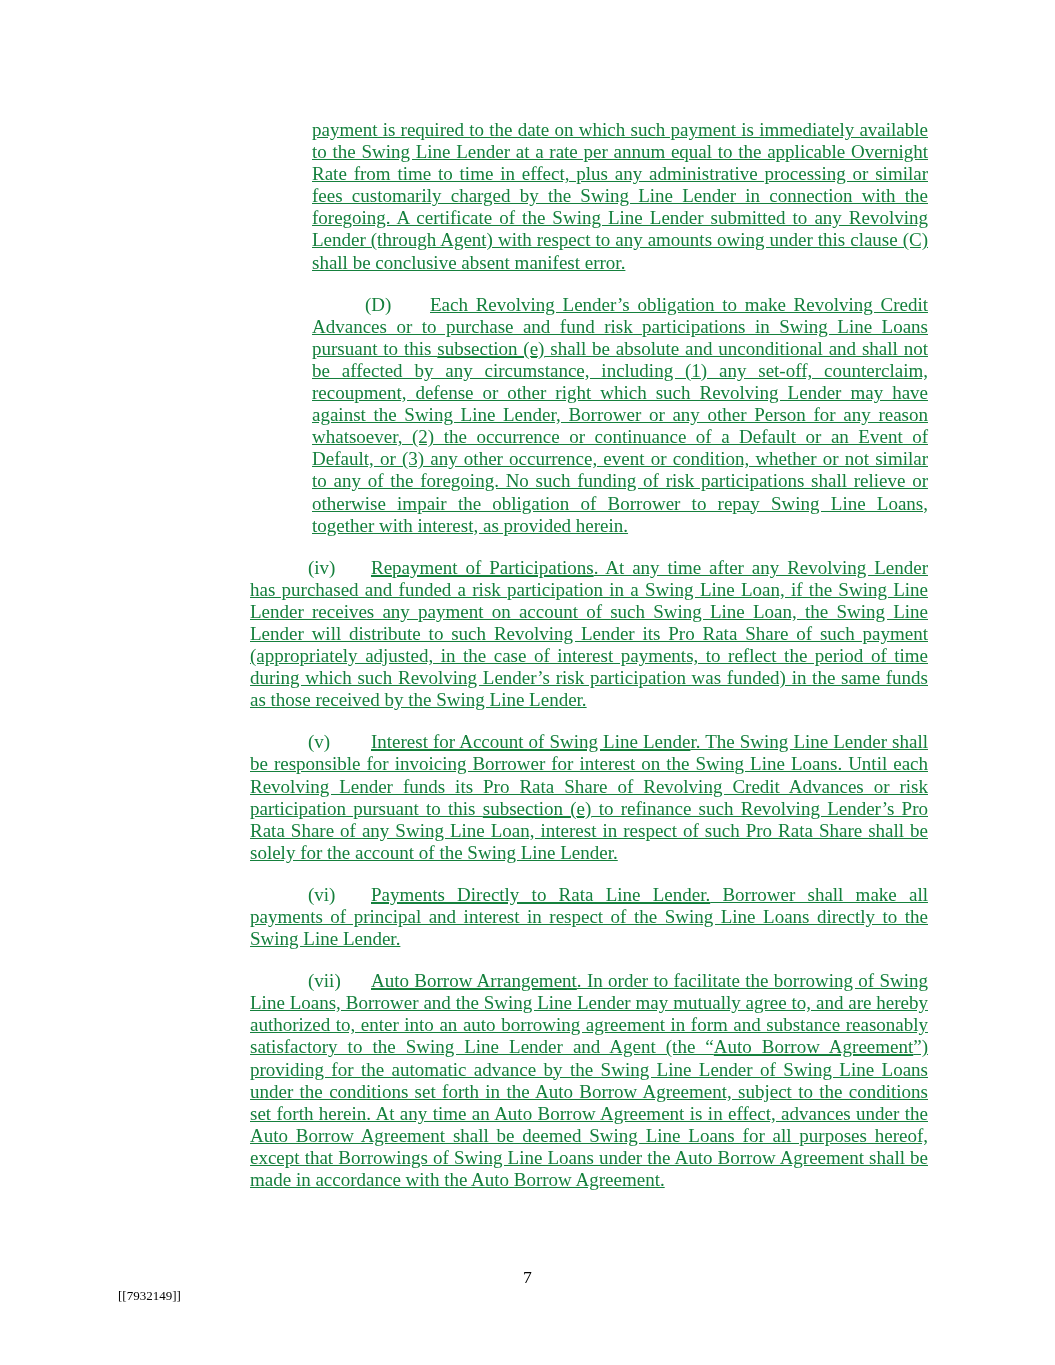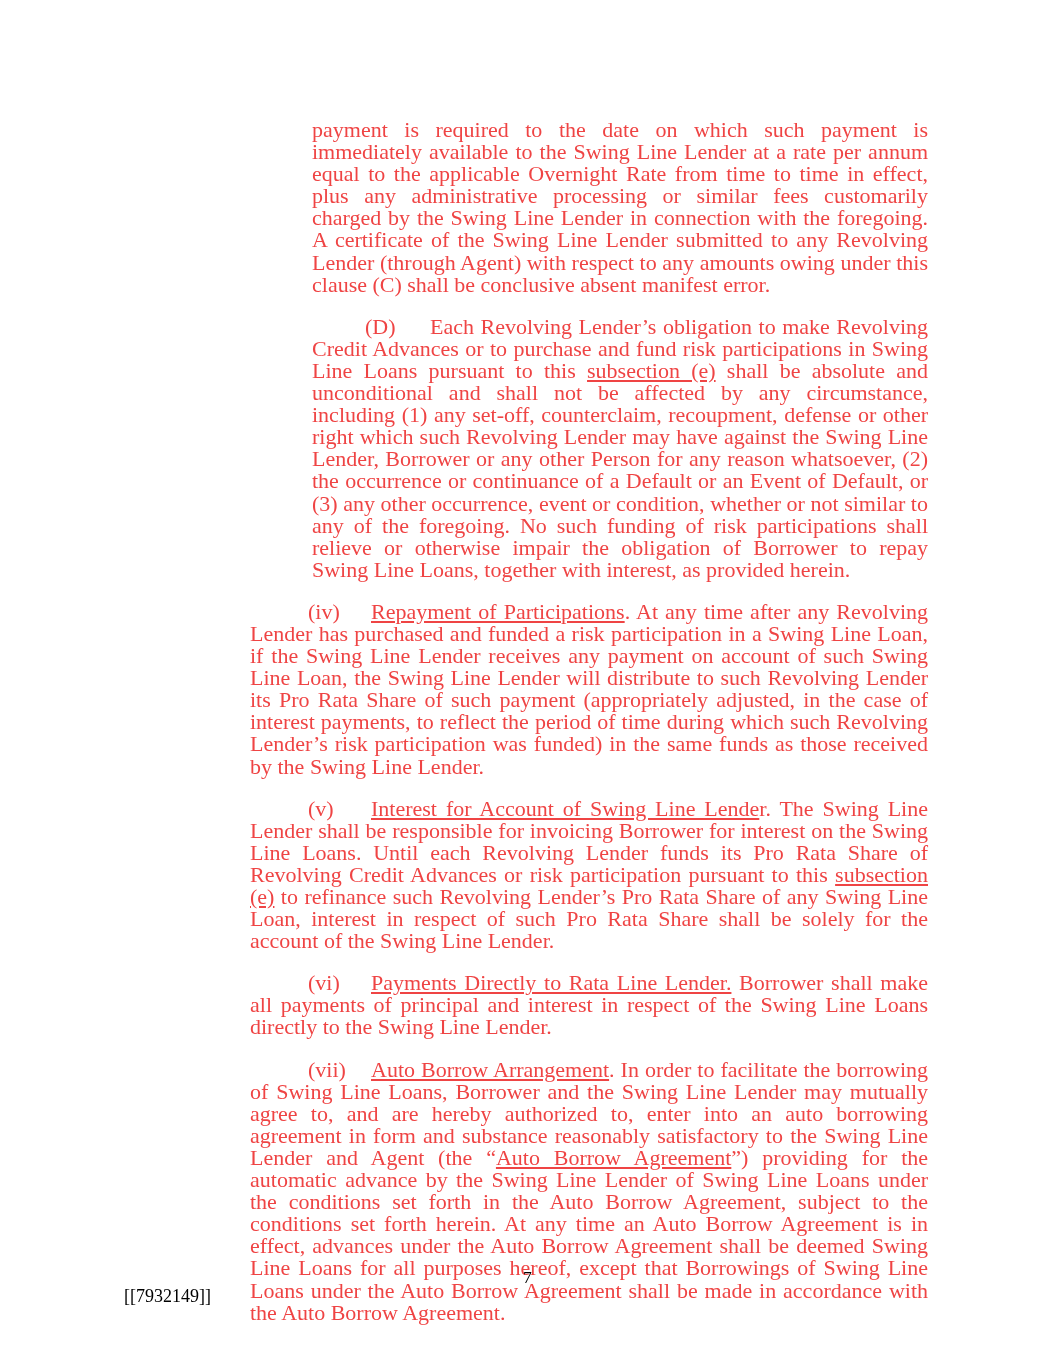--- a/index.html
+++ b/index.html
@@ -17,24 +17,25 @@
     overflow: hidden;
   }
   .content {
     position: absolute;
     left: 250px;
     top: 119px;
     width: 678px;
   }
   p.para {
     margin: 0 0 20px 0;
-    font-size: 22px;
+    font-size: 19px;
     line-height: 22.1px;
     text-align: justify;
-    color: #ef4444;
+    color: #15803d;
+    text-decoration: underline;
   }
   p.para.indented {
     margin-left: 62px;
   }
   p.para.indented.has-marker {
     text-indent: 53px;
   }
   p.para.full.has-marker {
     text-indent: 58px;
   }
@@ -52,23 +53,23 @@
     position: absolute;
     top: 1266px;
     left: 0;
     width: 1055px;
     text-align: center;
     font-size: 17.6px;
     line-height: 22px;
   }
   .doc-id {
     position: absolute;
-    left: 124px;
+    left: 118px;
     top: 1288px;
-    font-size: 18px;
+    font-size: 13px;
     line-height: 16px;
   }
 </style>
 </head>
 <body>
 
 <div class="page">
   <div class="content" id="content">
       <p class="para indented"><span>payment is required to the date on which such payment is immediately available to the Swing Line Lender at a rate per annum equal to the applicable Overnight Rate from time to time in effect, plus any administrative processing or similar fees customarily charged by the Swing Line Lender in connection with the foregoing. A certificate of the Swing Line Lender submitted to any Revolving Lender (through Agent) with respect to any amounts owing under this clause (C) shall be conclusive absent manifest error.</span></p>
       <p class="para indented has-marker"><span class="marker">(D)</span><span>Each Revolving Lender’s obligation to make Revolving Credit Advances or to purchase and fund risk participations in Swing Line Loans pursuant to this </span><span class="u">subsection (e)</span><span> shall be absolute and unconditional and shall not be affected by any circumstance, including (1) any set-off, counterclaim, recoupment, defense or other right which such Revolving Lender may have against the Swing Line Lender, Borrower or any other Person for any reason whatsoever, (2) the occurrence or continuance of a Default or an Event of Default, or (3) any other occurrence, event or condition, whether or not similar to any of the foregoing. No such funding of risk participations shall relieve or otherwise impair the obligation of Borrower to repay Swing Line Loans, together with interest, as provided herein.</span></p>

